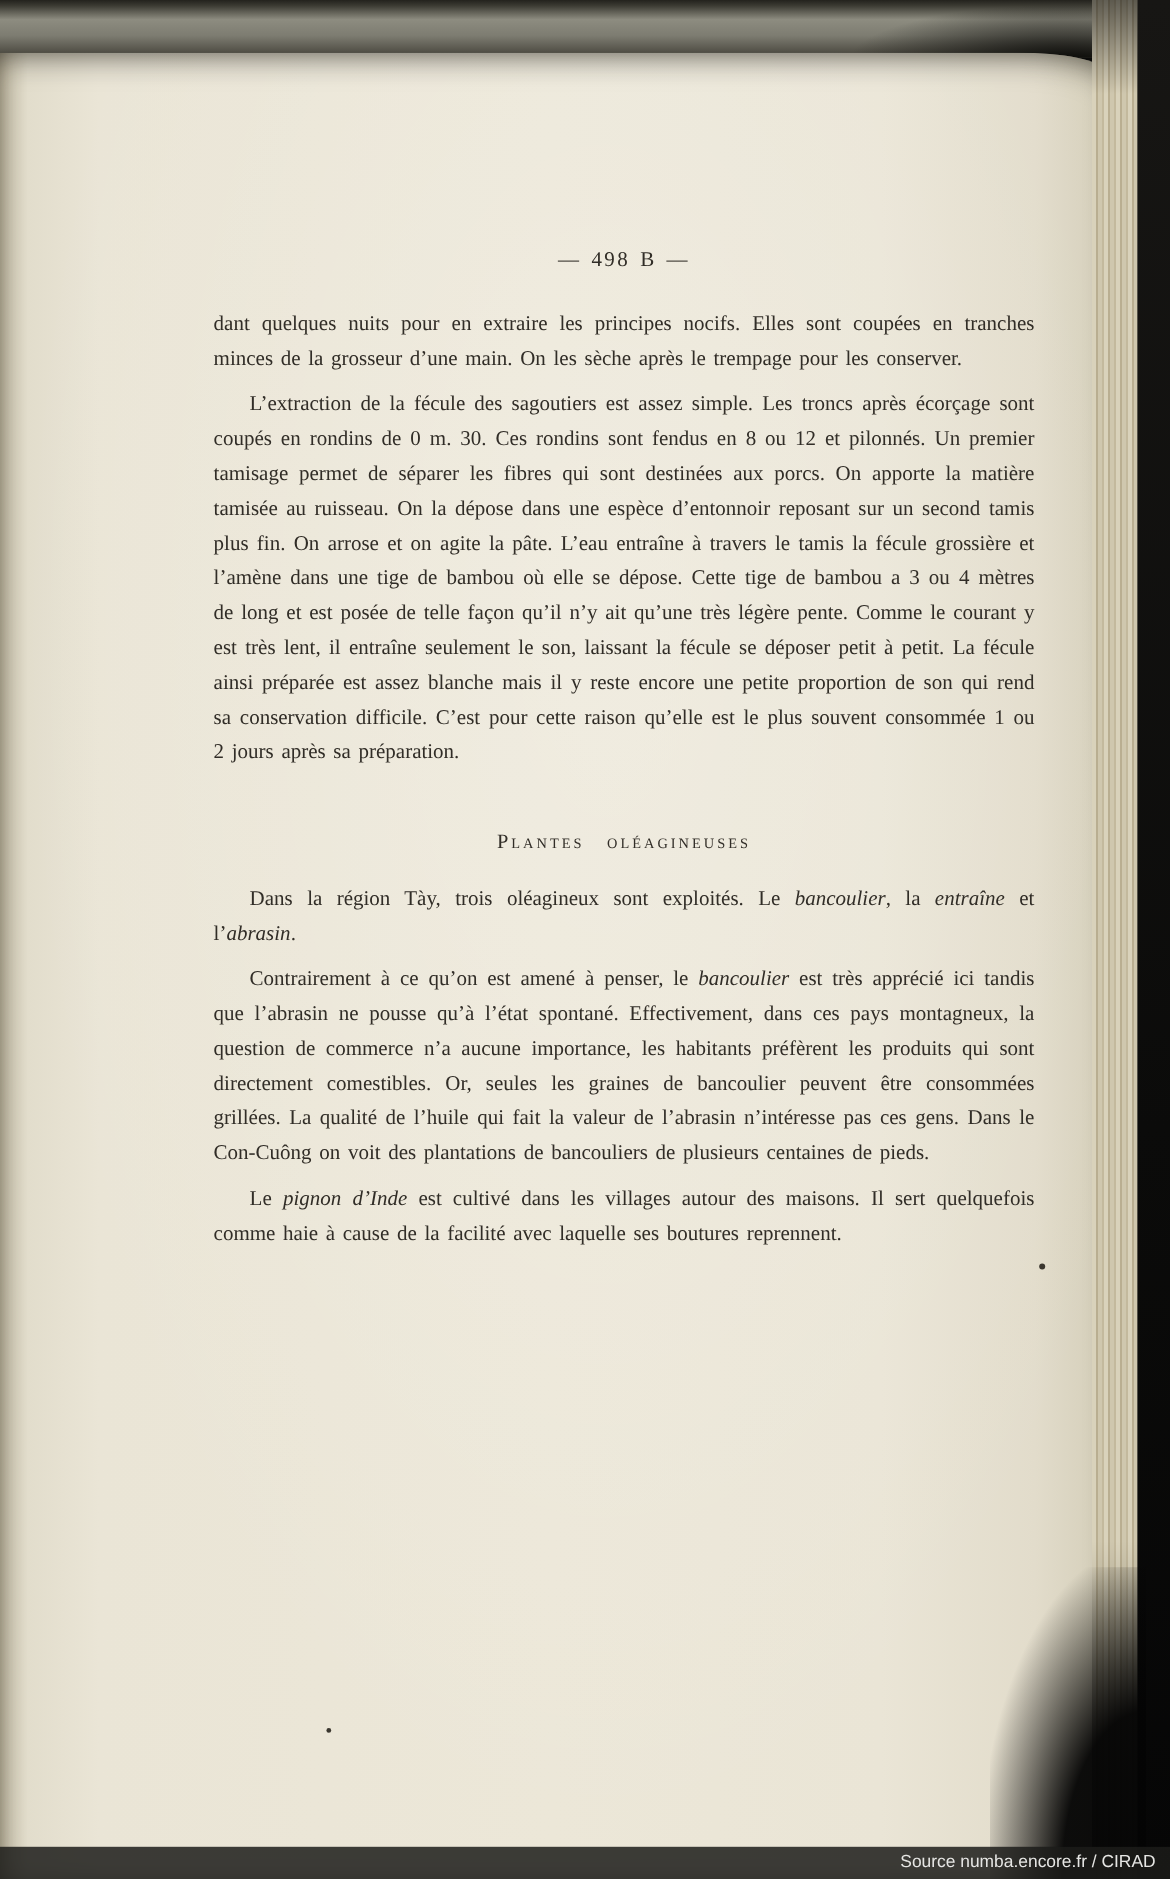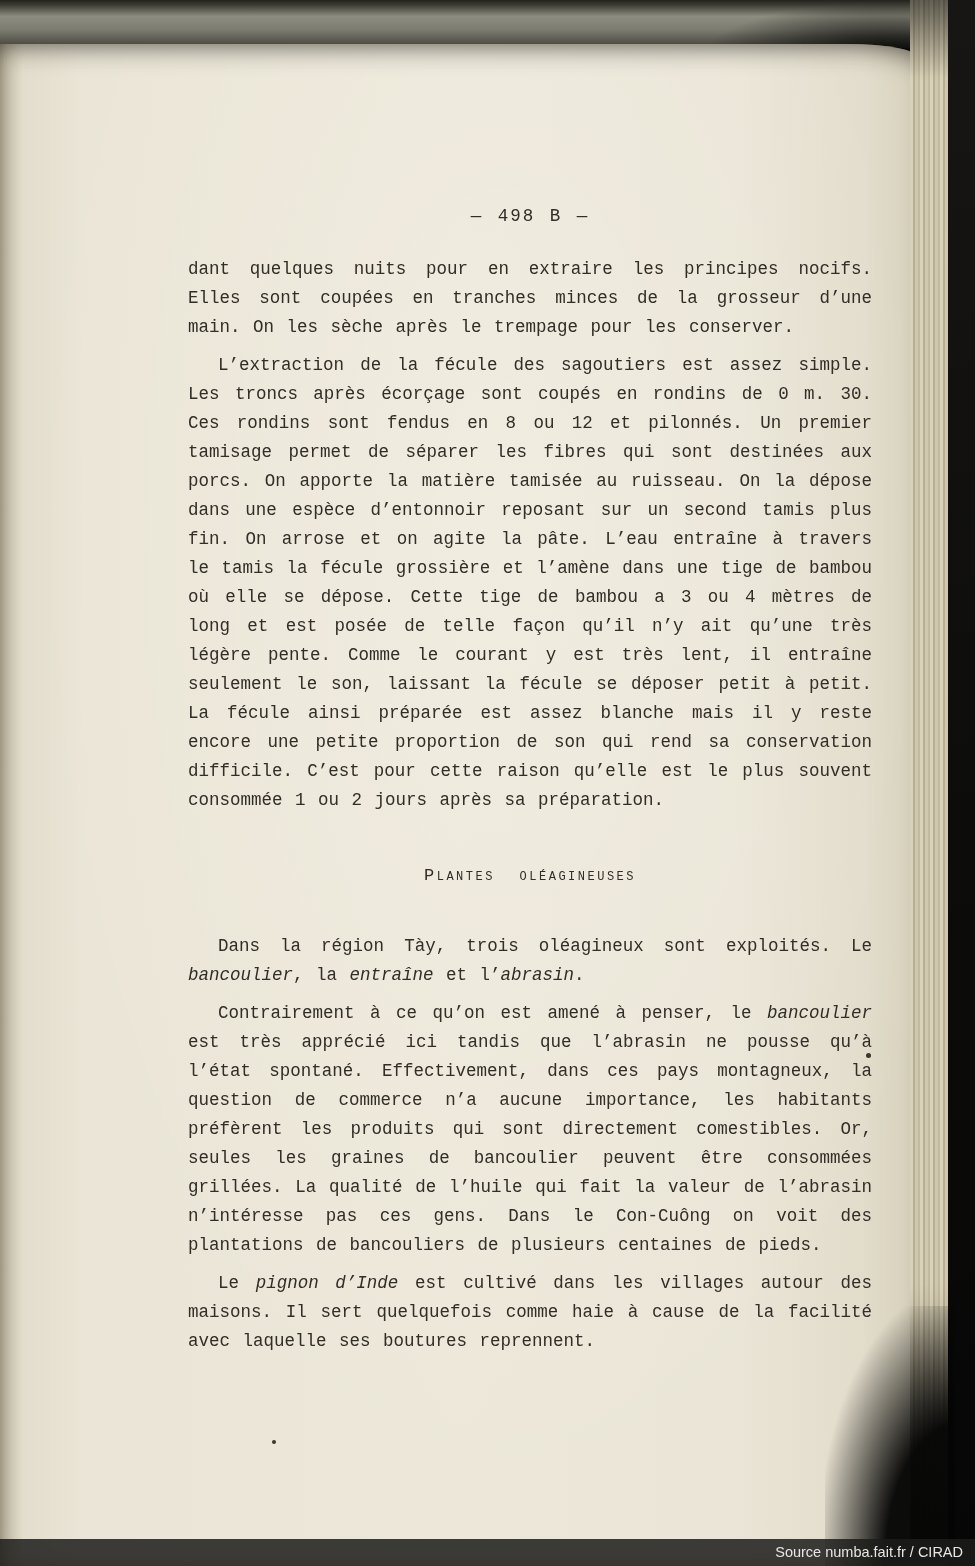--- a/index.html
+++ b/index.html
@@ -56,42 +56,41 @@
     background: linear-gradient(to bottom, #171614, #0b0b0a 60%, #060606);
   }
 
   .corner-dark {
     position:absolute; right:20px; bottom:0; width:130px; height:260px;
     background: radial-gradient(ellipse at 100% 100%, rgba(4,4,4,0.96) 38%, rgba(4,4,4,0) 76%);
   }
 
   
   .text-block {
-    position:absolute; left:188px; top:158px; width:684px;
+    position:absolute; left:178px; top:158px; width:684px;
     color: var(--ink, #312d27);
     font-size:17.5px; line-height:29px;
     word-spacing:2px;
-    font-family:Liberation Mono, monospace;
   }
   .page-number {
     text-align:center; letter-spacing:2px; margin-bottom:24px;
   }
   .para {
     text-align:justify; text-indent:30px; margin:4px 0 9px;
     hyphens:none;
   }
   .para.no-indent { text-indent:0; }
   .it { font-style:italic; }
   .section-heading {
     text-align:center;
     font-variant:small-caps;
     letter-spacing:2.5px;
     word-spacing:12px;
     font-size:17px;
-    margin:46px 0 42px;
+    margin:46px 0 18px;
   }
 
   
   .speck { position:absolute; background:#3a362e; border-radius:50%; }
   .speck.s1 { width:5px; height:5px; left:866px; top:1009px; }
   .speck.s2 { width:4px; height:4px; left:272px; top:1396px; }
 
   
   .footer {
     position:absolute; left:0; right:0; bottom:0; height:27px;
@@ -129,16 +128,16 @@
 
     <div class="speck s1"></div>
     <div class="speck s2"></div>
   </div>
 
   <div class="page-edges"></div>
   <div class="spine"></div>
   <div class="corner-dark"></div>
 
   <div class="footer">
-    <span>Source numba.fait.fr / CIRAD</span>
+    <span>Source numba.encore.fr / CIRAD</span>
   </div>
 
 </div>
 
 </body></html>

